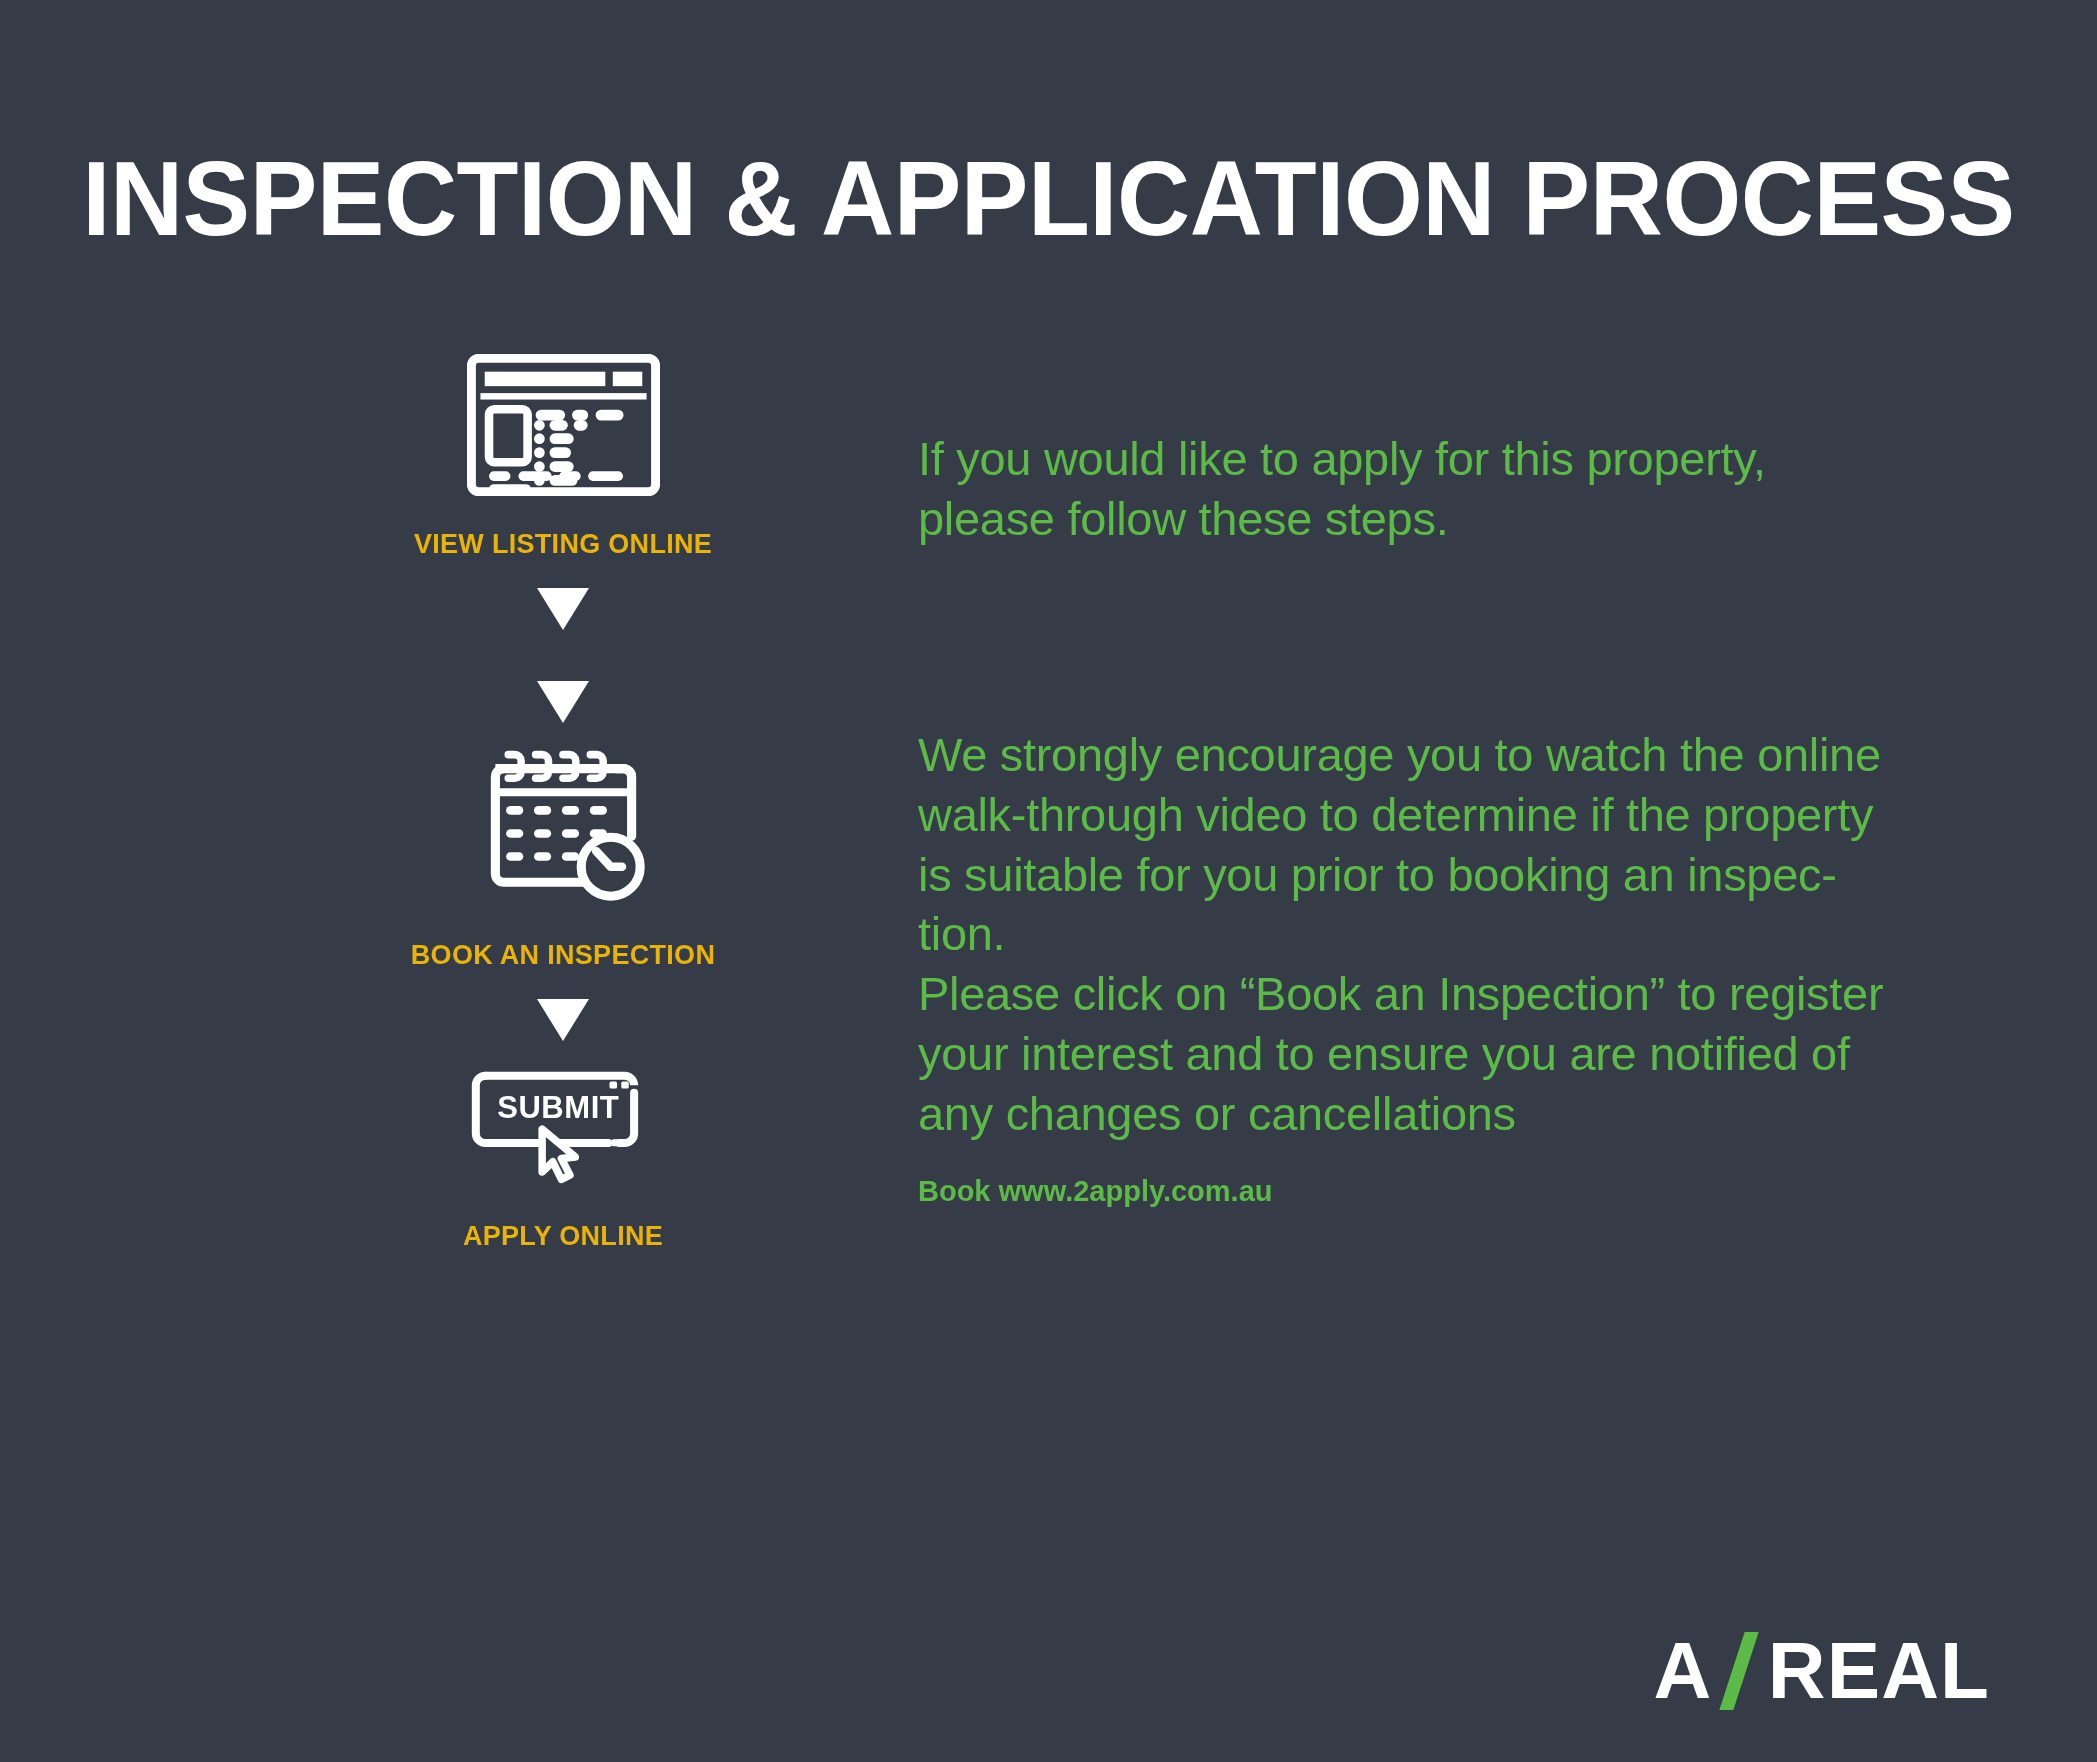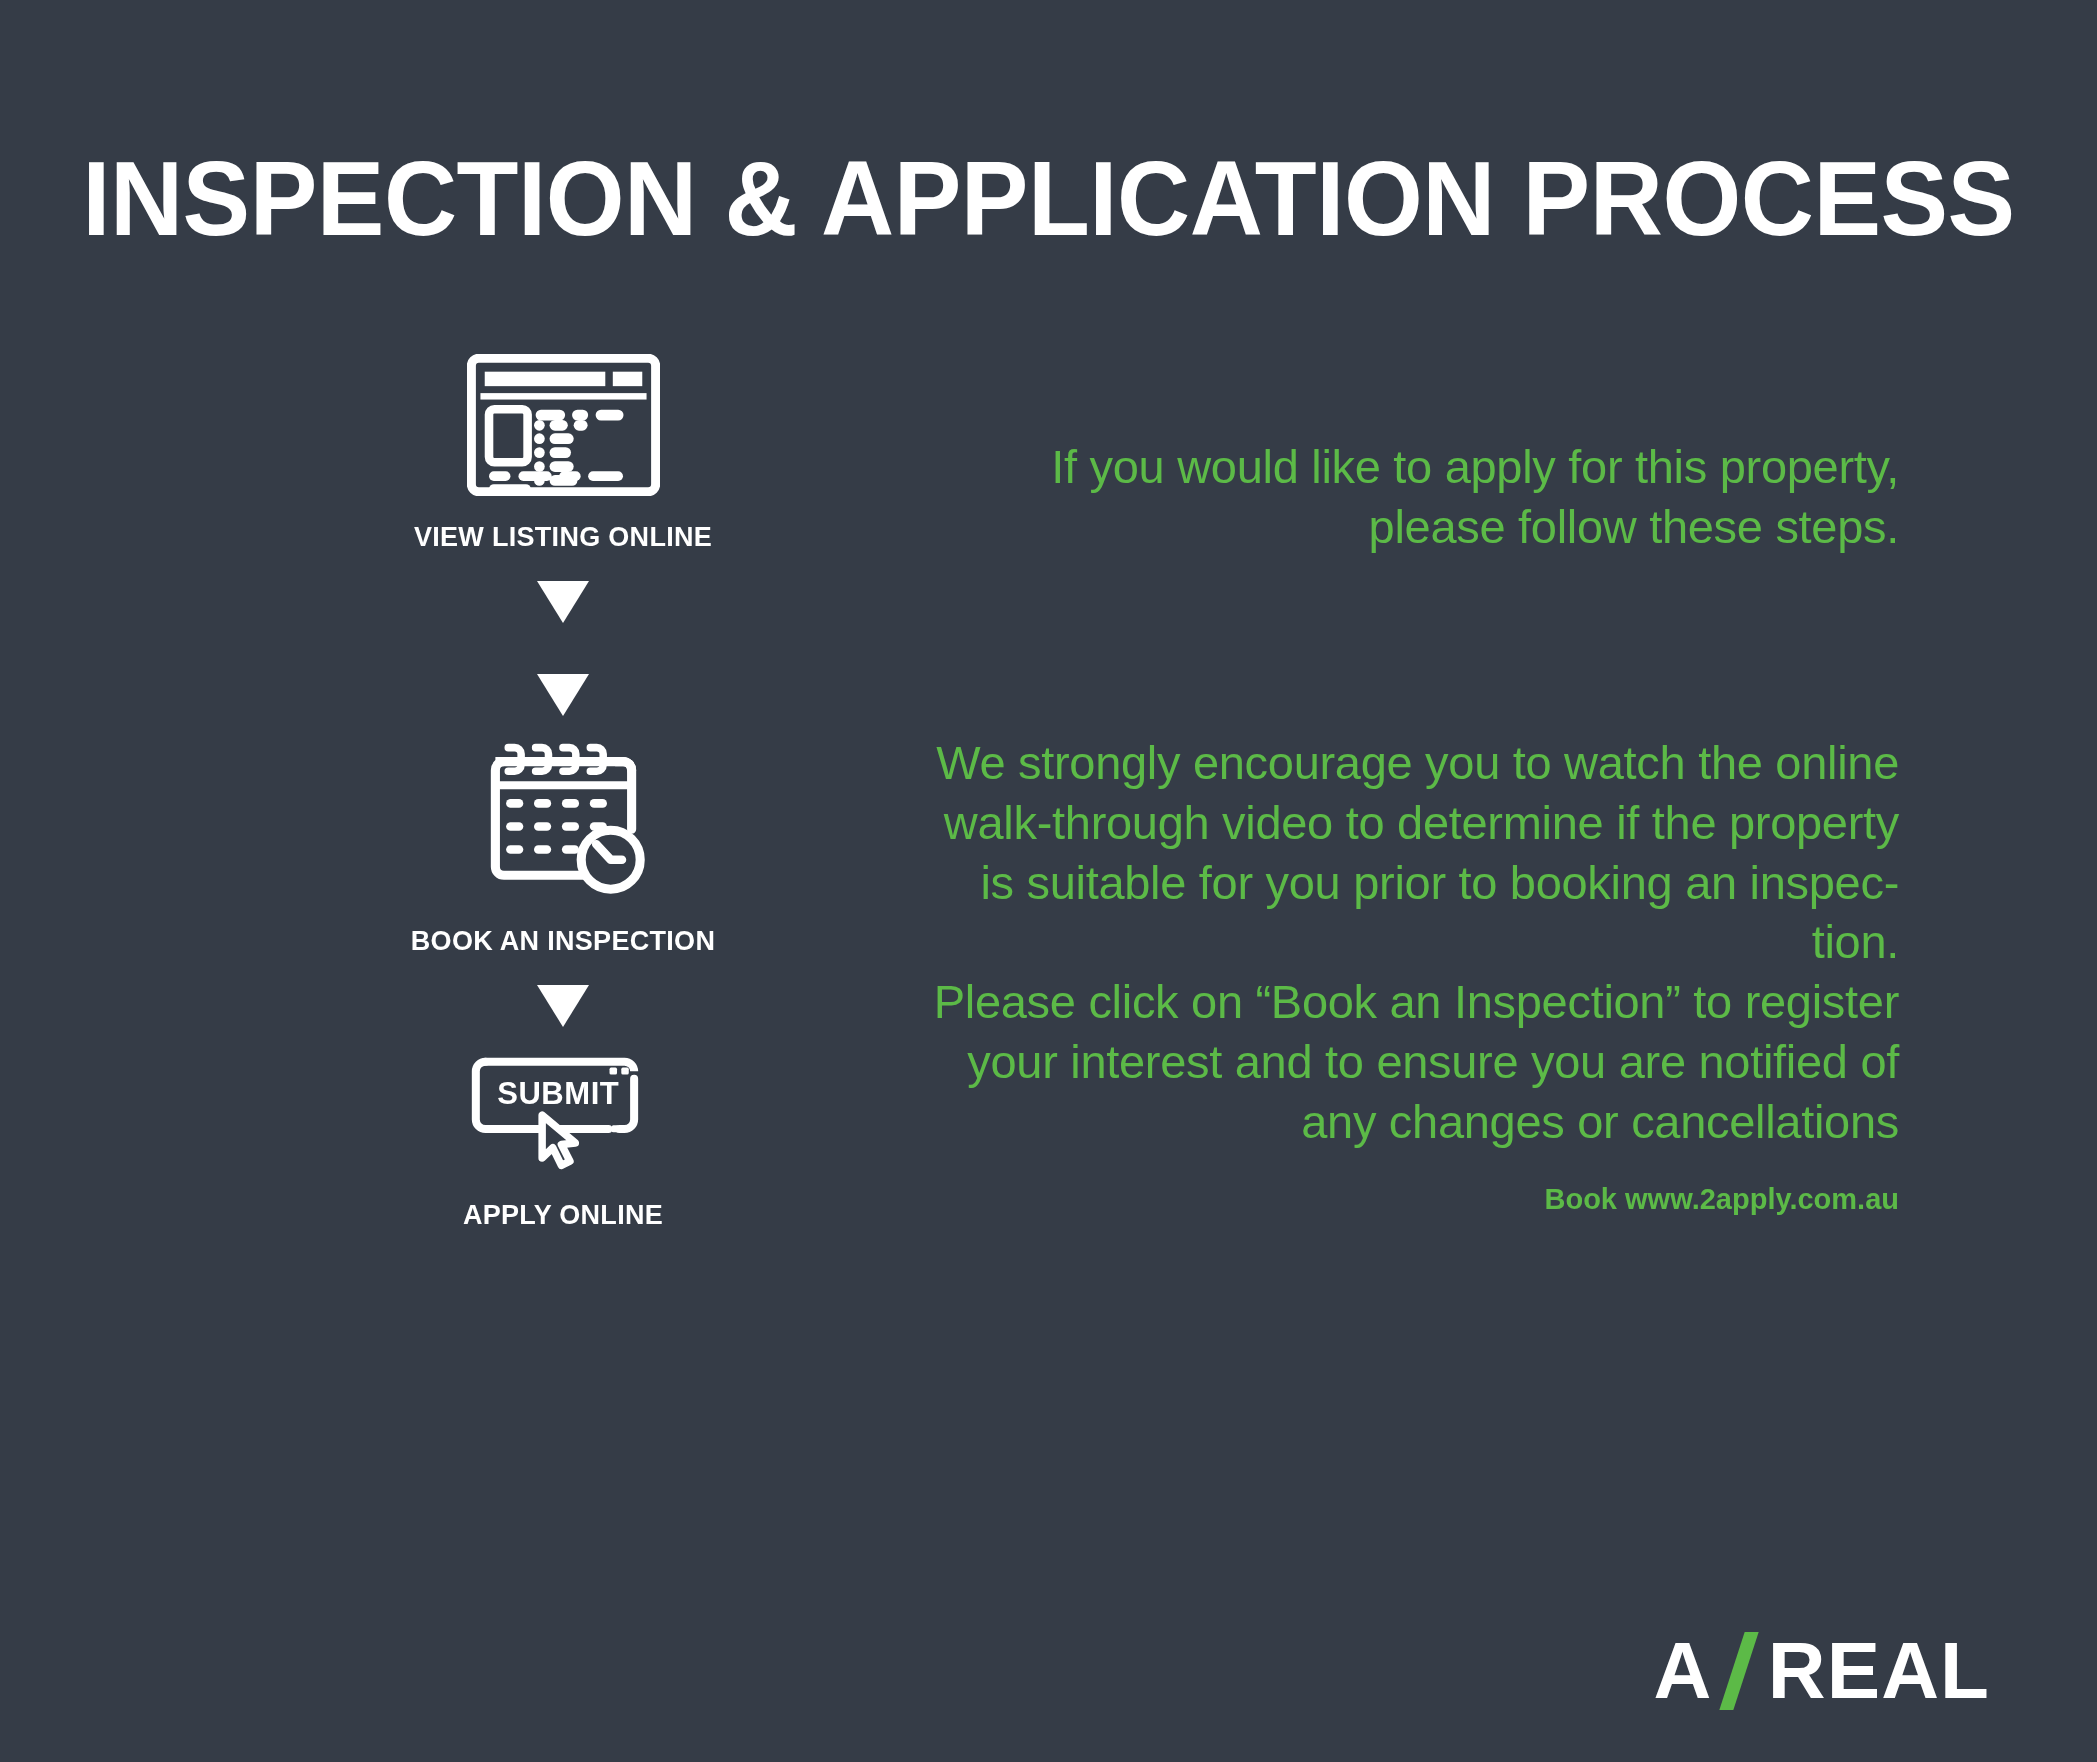--- a/index.html
+++ b/index.html
@@ -40,38 +40,37 @@
   
   .flow {
     position: absolute;
     left: 279px;
     top: 354px;
     width: 568px;
   }
   .copy-col {
     position: absolute;
     left: 918px;
-    top: 370px;
+    top: 362px;
     width: 981px;
-    text-align: right;
   }
 
   
   .step {
     width: 568px;
     display: flex;
     flex-direction: column;
     align-items: center;
   }
   .step-icon {
     display: block;
   }
   .step-label {
-    margin-top: 25px;
-    color: #ffffff;
+    margin-top: 32px;
+    color: #eab308;
     font-weight: 700;
     font-size: 27px;
     letter-spacing: 0.3px;
     line-height: 1.22;
     text-align: center;
     white-space: pre-line;
   }
 
   .arrow {
     width: 568px;

